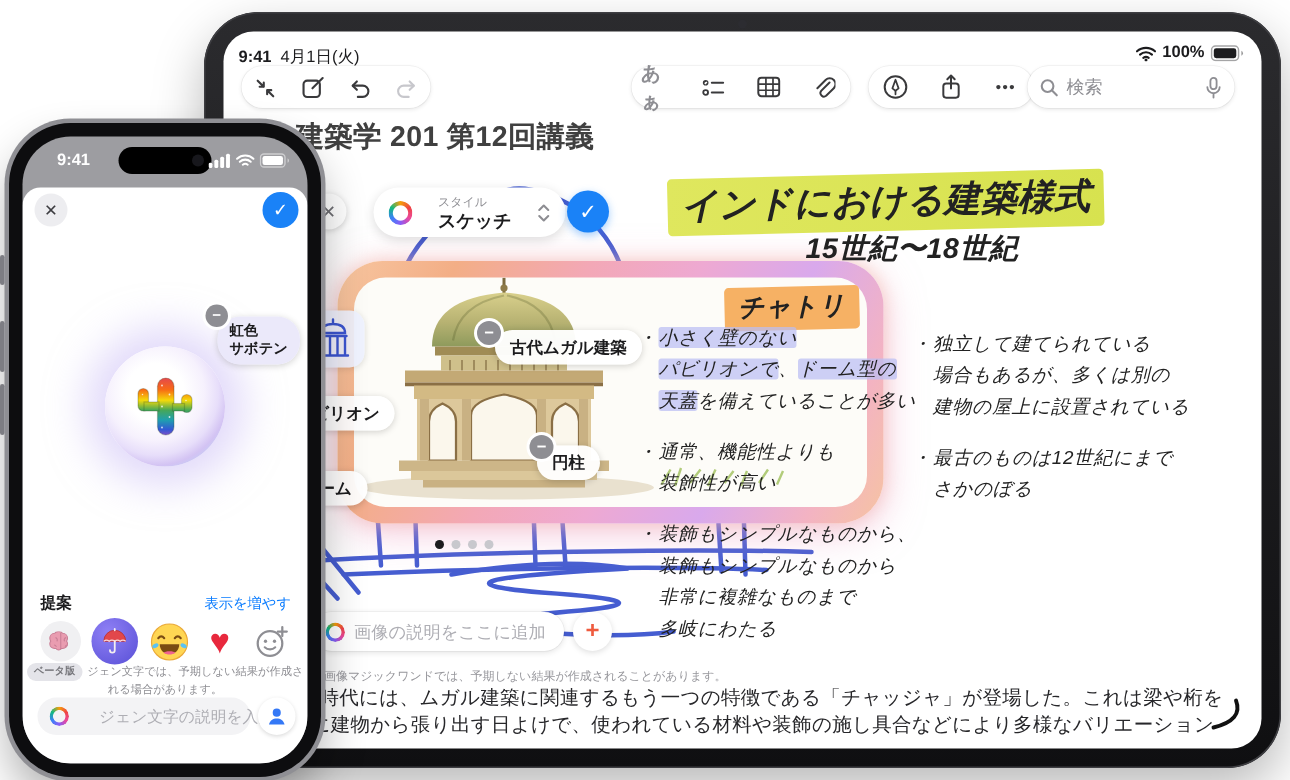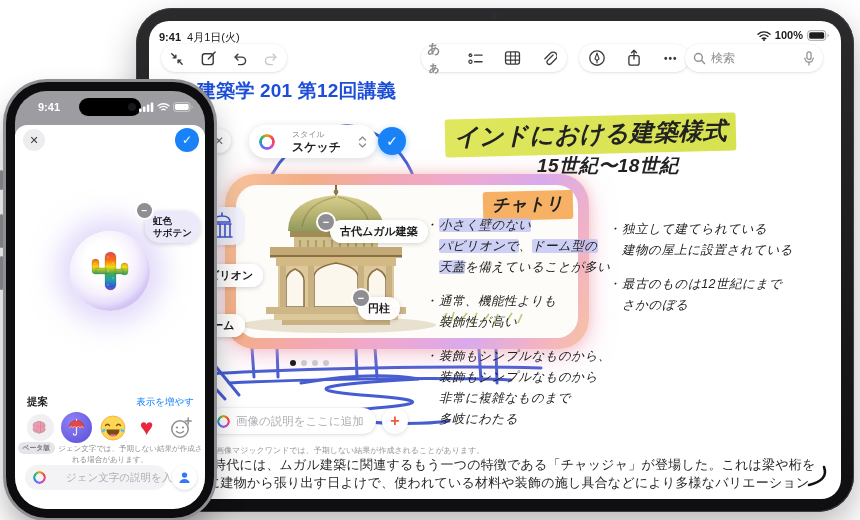--- a/index.html
+++ b/index.html
@@ -21,21 +21,21 @@
   .pill{position:absolute;top:23px;height:28px;background:#fff;border-radius:14px;
         box-shadow:0 0 0 .5px rgba(0,0,0,.05),0 1px 3px rgba(0,0,0,.10);
         display:flex;align-items:center;justify-content:space-around;box-sizing:border-box;}
   .pill svg{display:block;}
   .tbtn{display:flex;align-items:center;justify-content:center;width:24px;height:24px;cursor:default;}
   .fmt{color:#8e8e93;font-size:13px;font-weight:600;letter-spacing:-1px;}
   .more-dots{color:#3a3a3c;font-size:10px;letter-spacing:1px;font-weight:700;}
   .search-pill{padding:0 8px;justify-content:flex-start;gap:5px;}
   .search-ph{color:#8e8e93;font-size:12px;flex:1;}
 
-  .note-title{left:48px;top:57px;font-size:19px;font-weight:700;color:#1d4ed8;letter-spacing:.2px;}
+  .note-title{left:48px;top:57px;font-size:19px;font-weight:700;color:#404040;letter-spacing:.2px;}
 
   
   .hand{font-style:italic;color:#222;letter-spacing:.5px;}
   .h-heading{left:296px;top:95px;font-size:24px;font-weight:700;}
   .h-sub{left:388px;top:132px;font-size:19px;font-weight:600;}
   .h-section{left:334px;top:170px;font-size:17px;font-weight:700;}
   .hl-band{display:inline-block;padding:2px 9px 4px;transform:rotate(-1.4deg);border-radius:3px;}
   .hl-yellow{background:linear-gradient(97deg,#dfe75e,#d7e24f);}
   .hl-orange{background:#f6b164;}
   .hl-purple{background:rgba(186,190,244,.72);border-radius:2px;}
@@ -368,20 +368,21 @@
             <div class="bline"><span>非常に複雑なものまで</span></div>
             <div class="bline"><span>多岐にわたる</span></div>
           </div>
         </div>
       </div>
     <div class="notes-col col-right hand">
         <div class="bullet">
           <span class="bdot">・</span>
           <div class="blines">
             <div class="bline"><span>独立して建てられている</span></div>
+            <div class="bline"><span>場合もあるが、多くは別の</span></div>
             <div class="bline"><span>建物の屋上に設置されている</span></div>
           </div>
         </div>
         <div class="bullet">
           <span class="bdot">・</span>
           <div class="blines">
             <div class="bline"><span>最古のものは12世紀にまで</span></div>
             <div class="bline"><span>さかのぼる</span></div>
           </div>
         </div>

